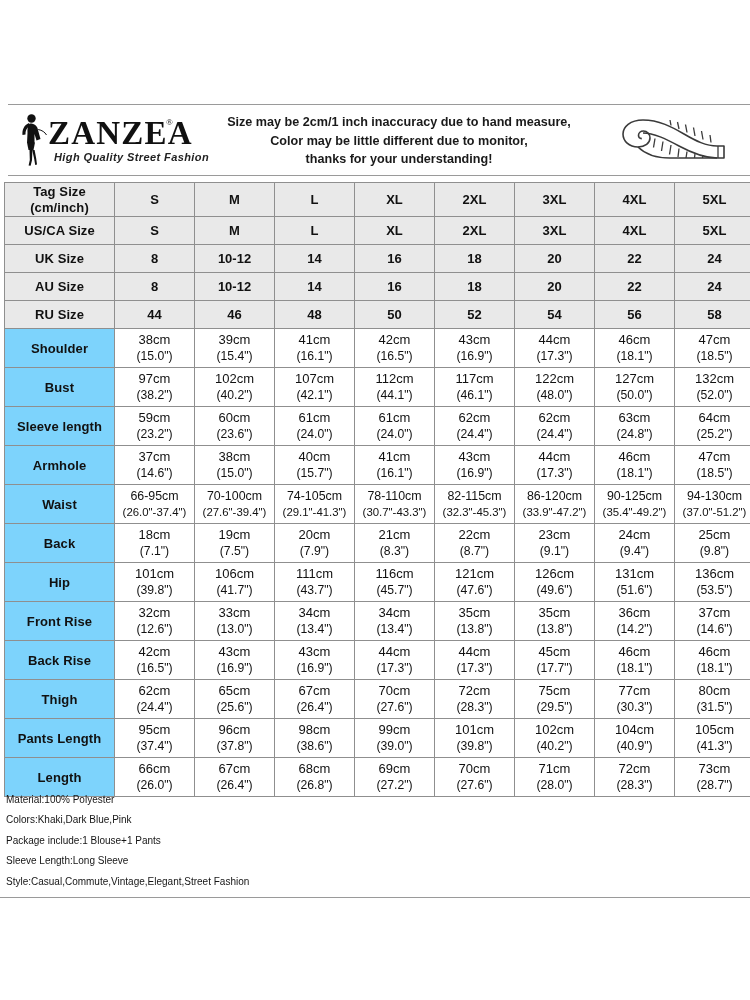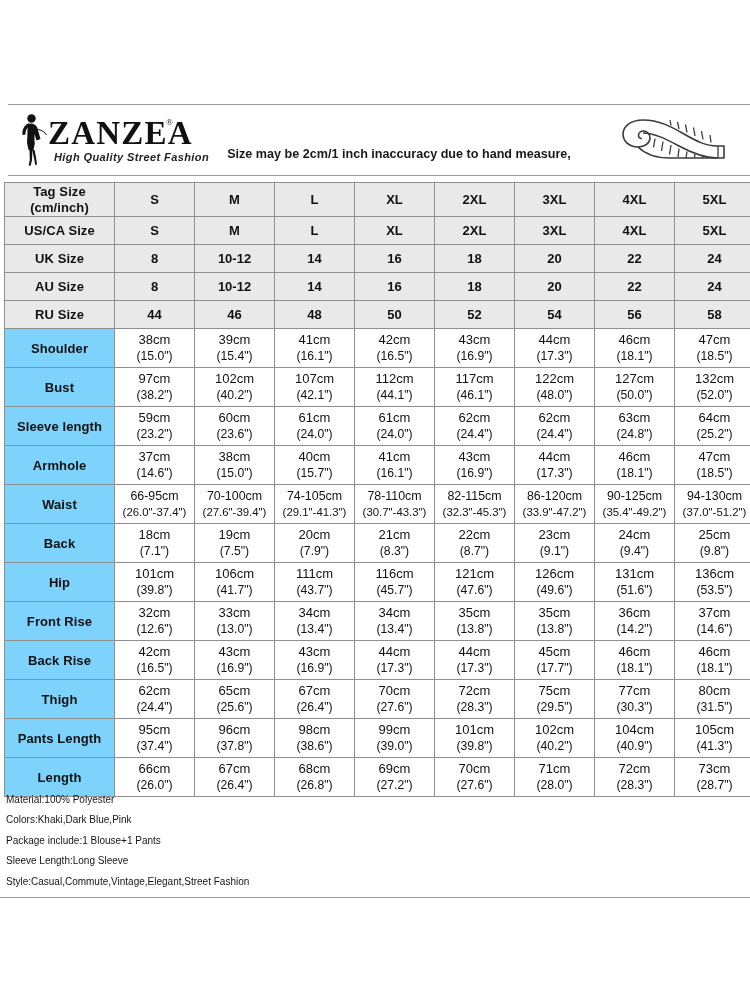--- a/index.html
+++ b/index.html
@@ -83,21 +83,21 @@
     position: absolute;
     left: 188px;
     top: 8px;
     width: 406px;
     text-align: center;
     font-size: 12.6px;
     font-weight: bold;
     line-height: 18.5px;
     color: #1a1a1a;
   }
-  .notice div { white-space: nowrap; margin-top: 32px; }
+  .notice div { white-space: nowrap; }
   .tape {
     position: absolute;
     right: 22px;
     top: 9px;
     width: 122px;
     height: 54px;
   }
 
   
   .sizetable {

